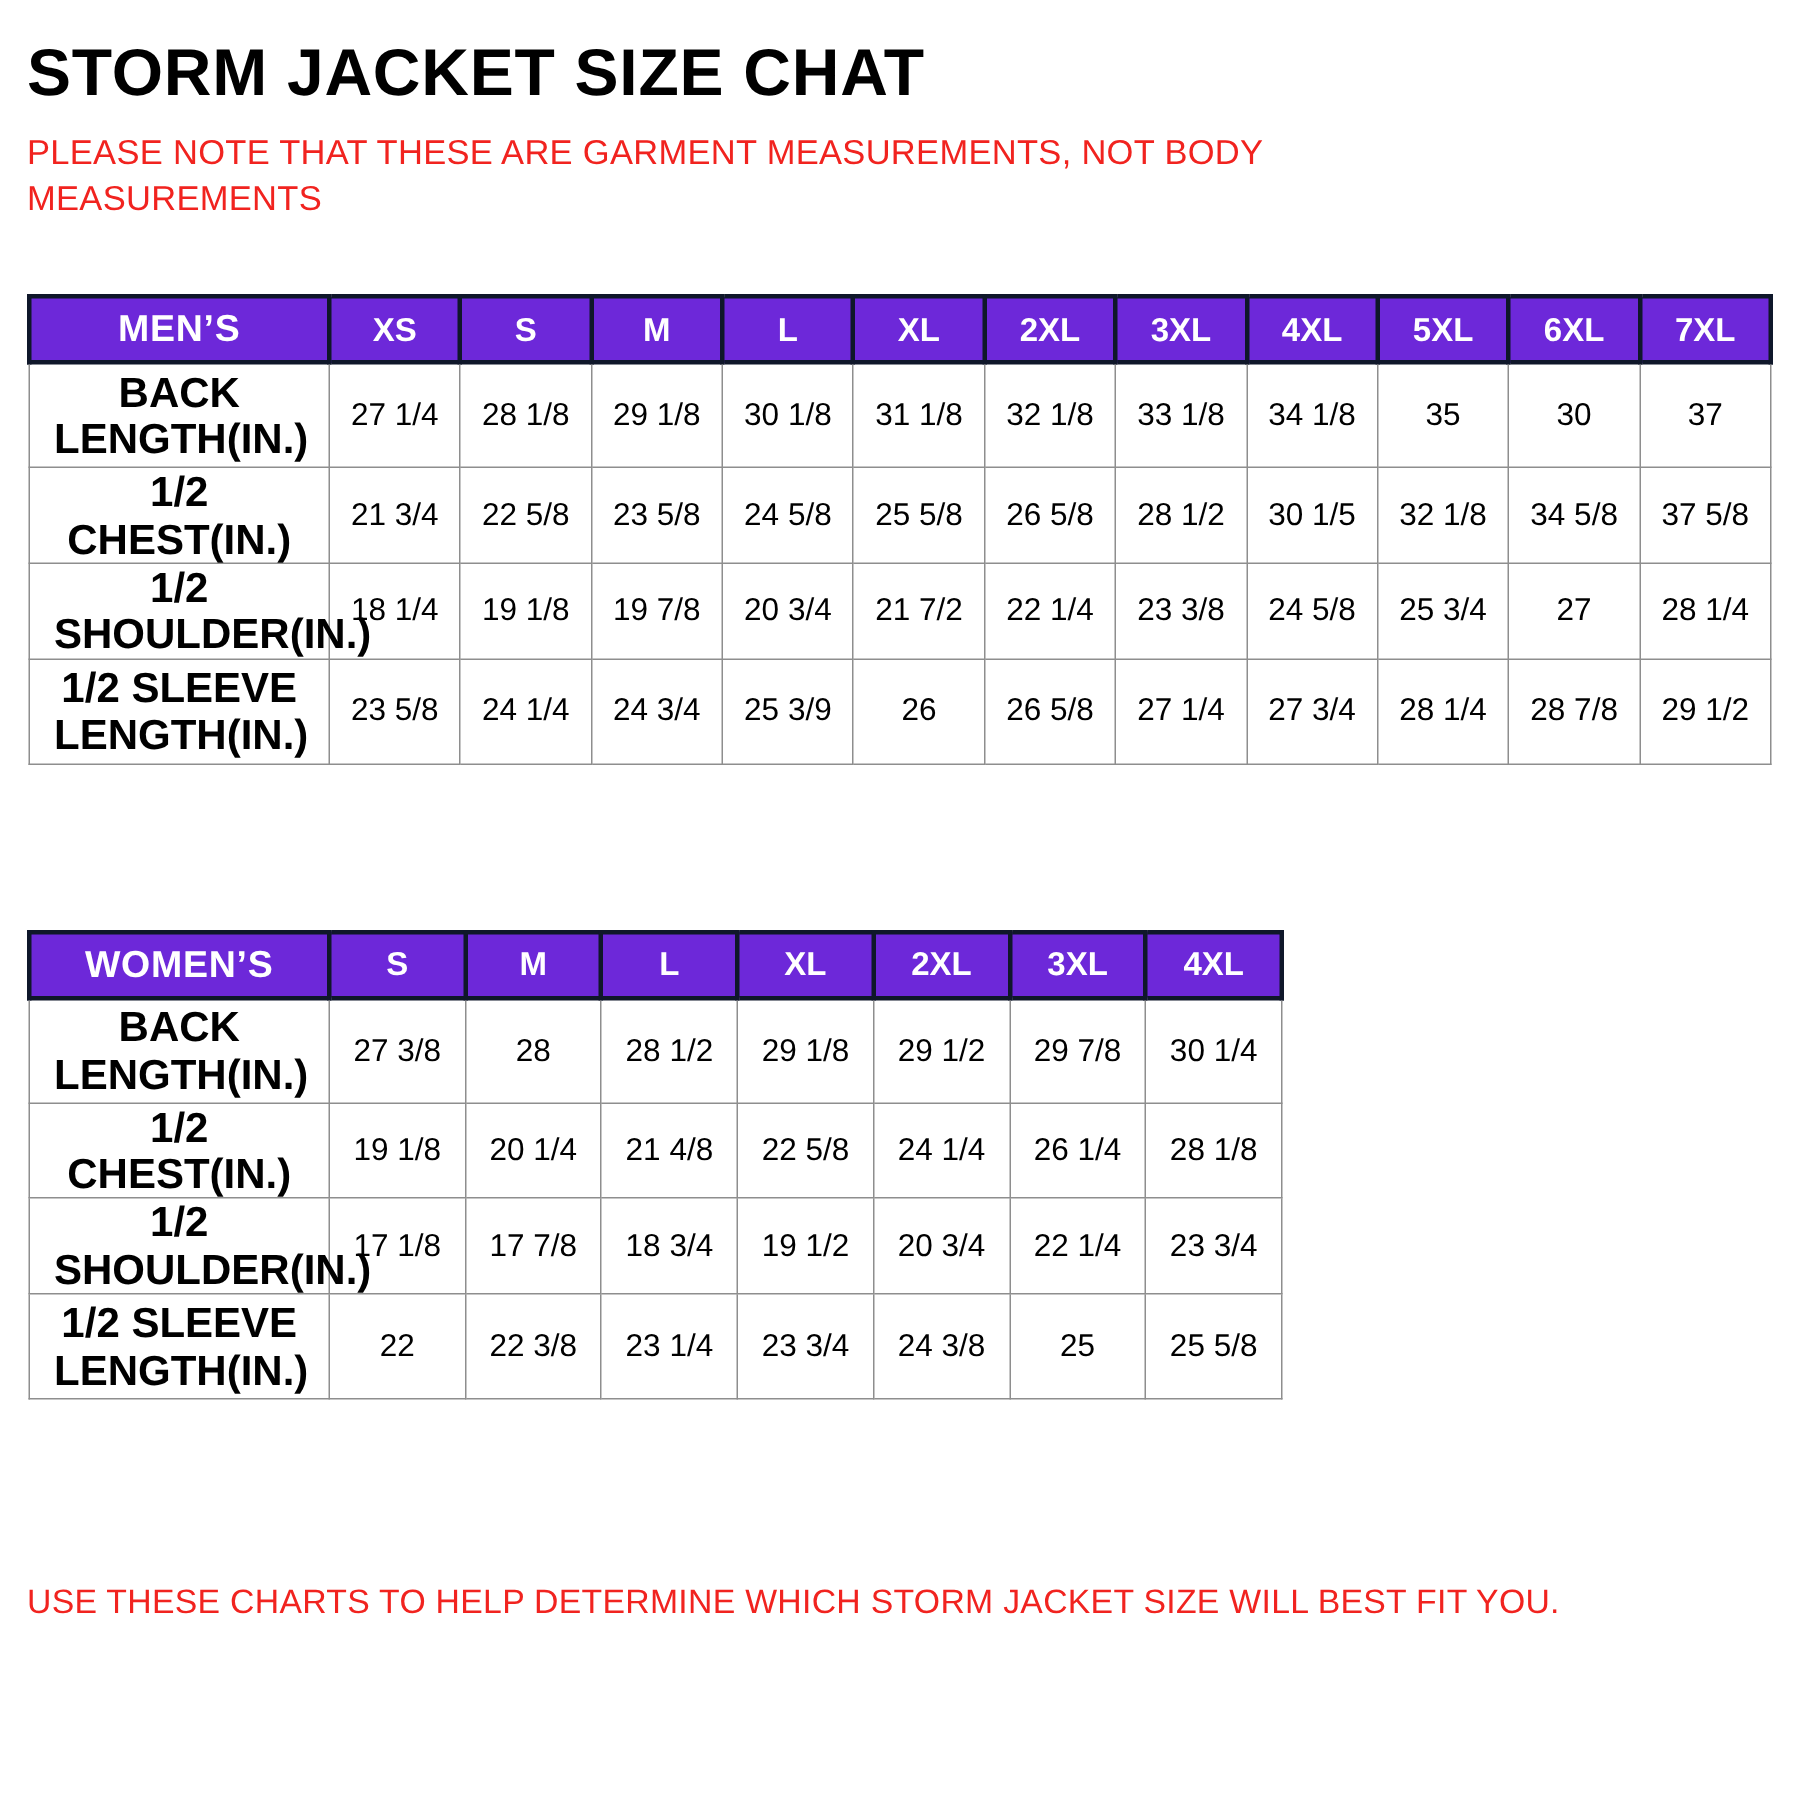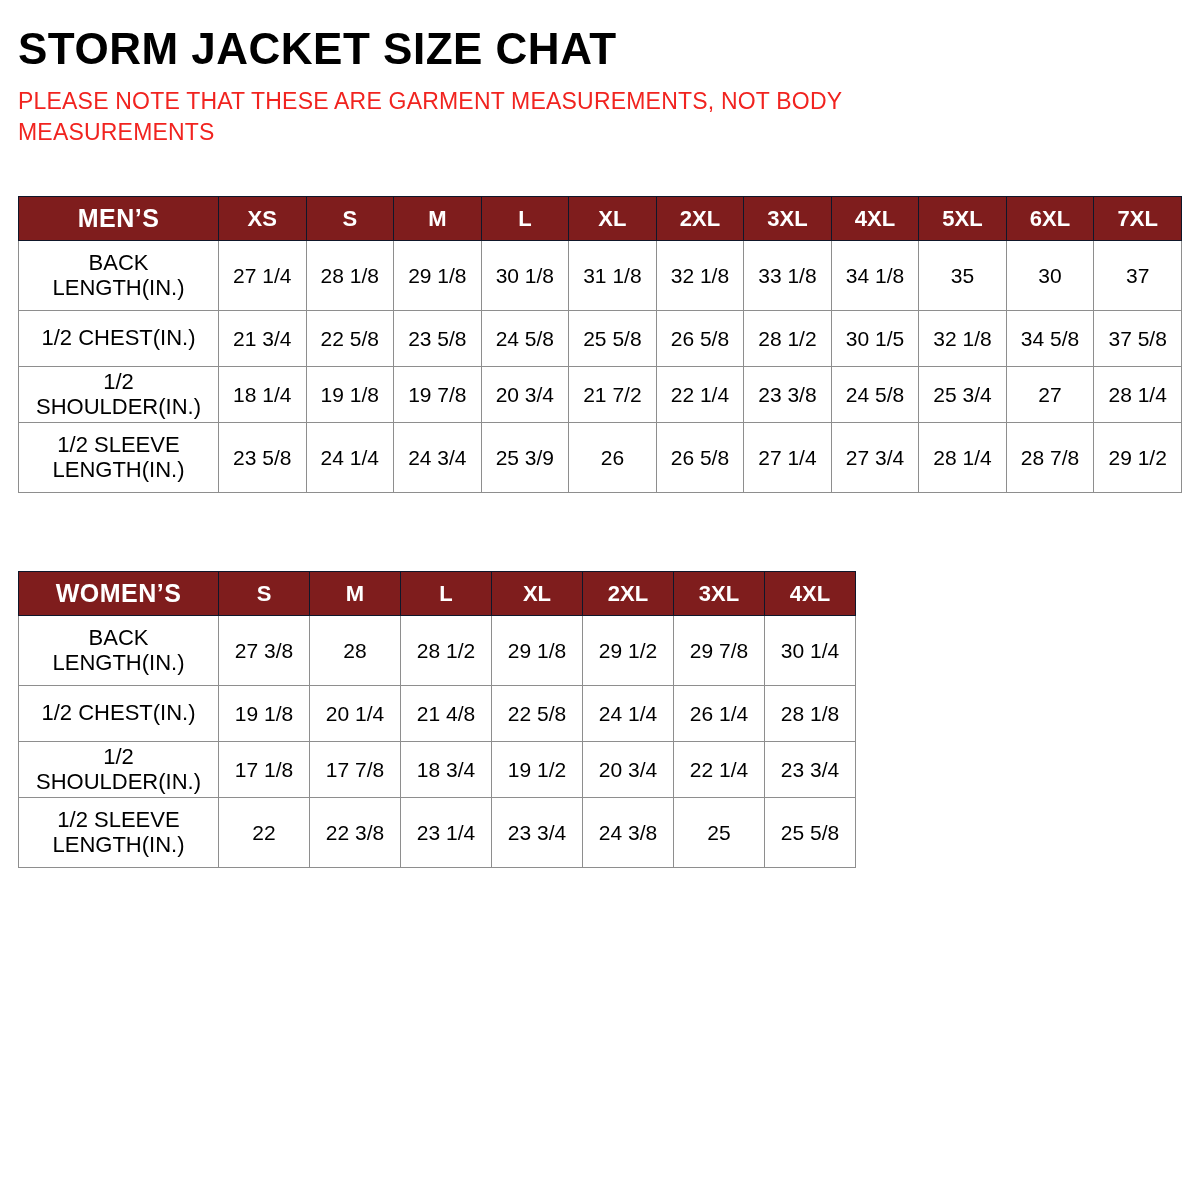--- a/index.html
+++ b/index.html
@@ -55,34 +55,34 @@
     border: 1px solid #8e8e8e;
     text-align: center;
     vertical-align: middle;
     font-size: 21px;
     color: #000;
     padding: 0;
     height: 56px;
     box-sizing: border-box;
   }
   thead th {
-    background: #7f1d1d;
+    background: #6d28d9;
     color: #ffffff;
     font-weight: bold;
     font-size: 22px;
     height: 44px;
-    border: 1px solid #0f172a;
+    border: 3px solid #0f172a;
   }
   thead th.corner {
     font-size: 25px;
     letter-spacing: 0.5px;
   }
   tbody td.rowhead {
-    font-weight: normal;
-    font-size: 22px;
+    font-weight: bold;
+    font-size: 28px;
     line-height: 1.12;
     padding: 0 16px;
   }
   tbody td.rowhead .l2 {
     display: block;
   }
   tbody tr.tall td {
     height: 70px;
   }
   .footer-note {
@@ -182,21 +182,21 @@
           <td>27 1/4</td>
           <td>27 3/4</td>
           <td>28 1/4</td>
           <td>28 7/8</td>
           <td>29 1/2</td>
         </tr>
       </tbody>
     </table>
   </div>
 
-  <div class="table-wrap" style="margin-top:78px">
+  <div class="table-wrap" style="margin-top:110px">
     <table class="women">
       <thead>
         <tr>
           <th class="corner" style="width:200px">WOMEN’S</th>
           <th>S</th>
           <th>M</th>
           <th>L</th>
           <th>XL</th>
           <th>2XL</th>
           <th>3XL</th>
@@ -247,14 +247,15 @@
           <td>23 1/4</td>
           <td>23 3/4</td>
           <td>24 3/8</td>
           <td>25</td>
           <td>25 5/8</td>
         </tr>
       </tbody>
     </table>
   </div>
 
+  <div class="footer-note">USE THESE CHARTS TO HELP DETERMINE WHICH STORM JACKET  SIZE WILL BEST FIT YOU.</div>
 
 </div>
 
 </body></html>

